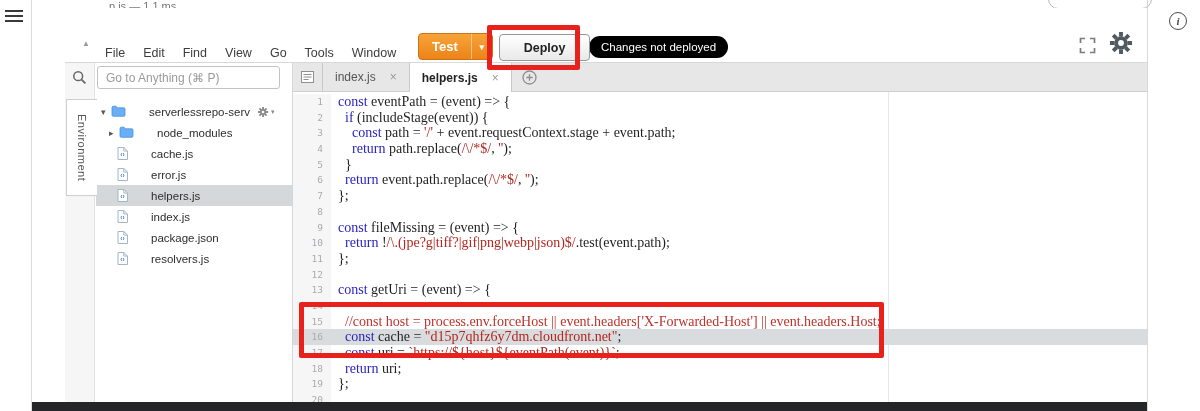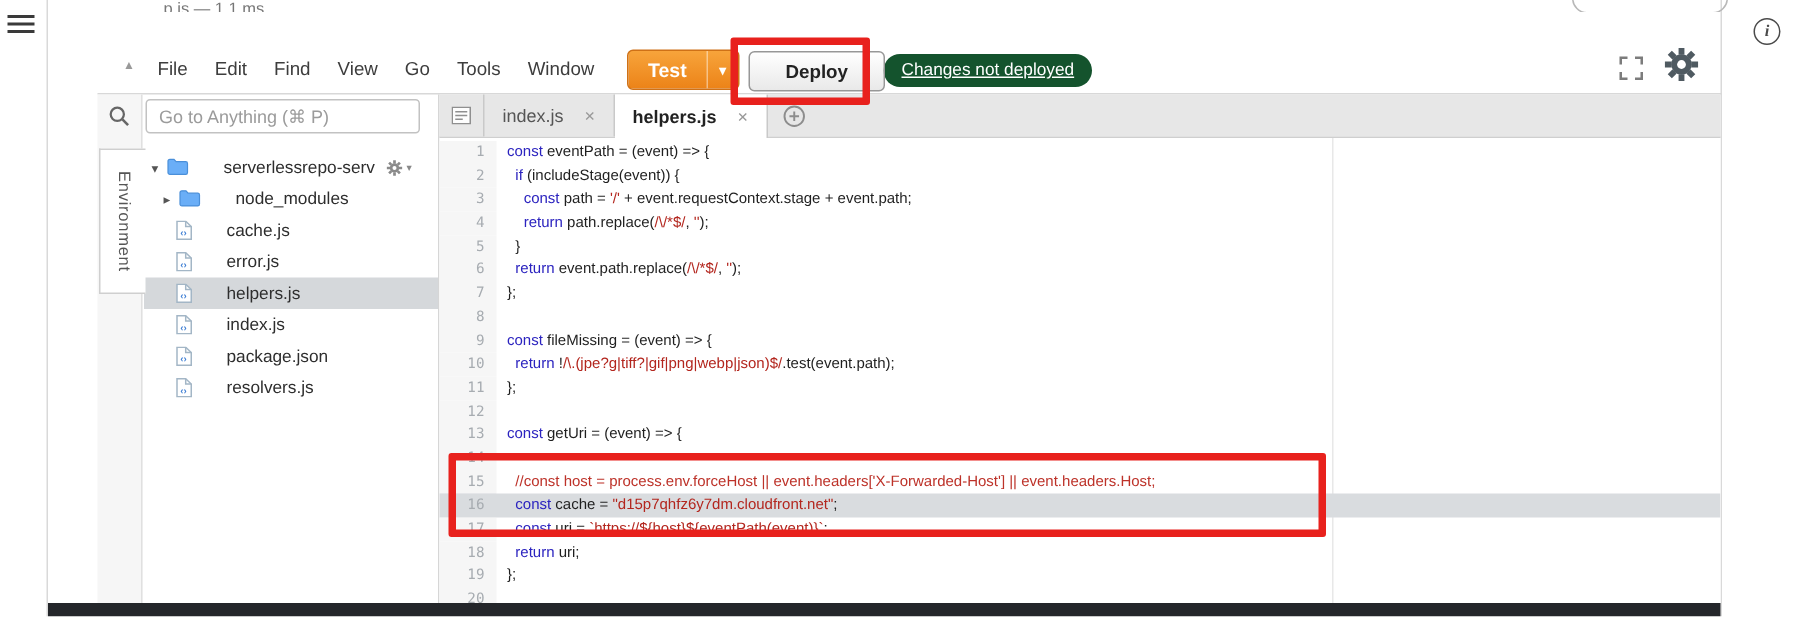--- a/index.html
+++ b/index.html
@@ -17,21 +17,21 @@
   #infoBtn{left:1169px;top:12px;width:18px;height:18px;border:1.5px solid #4a4a4a;border-radius:50%;
            box-sizing:border-box;display:flex;align-items:center;justify-content:center;
            font-family:"Liberation Serif",serif;font-style:italic;font-weight:bold;font-size:11px;color:#4a4a4a;}
   #clipL{left:84px;top:0;height:8px;overflow:hidden;font-size:11px;color:#777;white-space:nowrap;margin-left:25px;}
   #clipL span{display:inline-block;margin-top:-6px;}
   #clipR{left:1048px;top:0;width:104px;height:8px;overflow:hidden;}
   #clipR .box{margin-top:-13px;height:20px;border:1px solid #b8b8b8;border-radius:10px;}
 
   
   #collapseTri{left:82px;top:39px;font-size:8px;color:#999;}
-  #menuItems{left:96px;top:32px;height:28px;display:flex;align-items:center;}
+  #menuItems{left:96px;top:32px;height:28px;display:flex;align-items:flex-end;}
   .menu-item{padding:0 9px;font-size:12.5px;color:#3d3d3d;cursor:default;}
   #testBtn{left:418px;top:33px;height:27px;display:flex;align-items:stretch;border:1px solid #cf7116;
            border-radius:4px;overflow:hidden;background:linear-gradient(#f7a43b,#ec8318);
            color:#fff;font-weight:bold;font-size:13px;box-sizing:border-box;}
   #testBtn .tl{padding:4px 13px;display:flex;align-items:center;}
   #testBtn .tc{width:20px;display:flex;align-items:center;justify-content:center;
                border-left:1px solid rgba(255,255,255,.45);font-size:9px;}
   #deployBtn{left:499px;top:34px;width:91px;height:27px;background:linear-gradient(#ffffff,#e9e9e9);
              border:1px solid #979797;border-radius:4px;font-size:12.5px;font-weight:bold;color:#222;
              display:flex;align-items:center;justify-content:center;box-sizing:border-box;z-index:10;}
@@ -75,21 +75,21 @@
 
   
   #editor{left:293px;top:92px;width:854px;height:310px;background:#fff;overflow:hidden;}
   #printMargin{position:absolute;left:595px;top:0;width:1px;height:310px;background:#e8e8e8;}
   #codeRows{position:absolute;left:0;top:2px;width:854px;}
   .code-row{display:flex;height:15.7px;line-height:15.7px;}
   .code-row.active{background:#d9dcdf;}
   .ln{width:38px;box-sizing:border-box;padding-right:8px;text-align:right;
       font-family:"DejaVu Sans Mono",monospace;font-size:9.5px;color:#a7acb1;background:#f6f6f6;}
   .code-row.active .ln{background:#d9dcdf;}
-  .ct{padding-left:7px;font-family:Liberation Sans, sans-serif;font-size:10px;white-space:pre;color:var(--c-pl);text-align:right;}
+  .ct{padding-left:7px;font-family:Liberation Serif, serif;font-size:14px;white-space:pre;color:var(--c-pl);text-align:right;}
   .tok-kw{color:var(--c-kw);} .tok-str{color:var(--c-str);} .tok-com{color:var(--c-com);} .tok-pl{color:var(--c-pl);}
 
   
   #annDeploy{left:487px;top:25px;width:93px;height:45px;border:5px solid var(--c-ann);border-radius:2px;box-sizing:border-box;z-index:40;}
   #annCode{left:299px;top:302px;width:585px;height:56px;border:5px solid var(--c-ann);border-radius:2px;box-sizing:border-box;z-index:40;}
 
   #bottomBar{left:32px;top:402px;width:1115px;height:9px;background:#24262a;}
 </style>
 </head>
 <body style="--c-kw: #2b23bf; --c-str: #b3261e; --c-com: #bd3229; --c-pl: #1f1f1f; --c-ann: #e8211d;">
@@ -115,21 +115,21 @@
     <span class="menu-item">View</span>
     <span class="menu-item">Go</span>
     <span class="menu-item">Tools</span>
     <span class="menu-item">Window</span>
   </div>
 <div class="abs" id="testBtn">
   <span class="tl">Test</span>
   <span class="tc">▾</span>
 </div>
 <div class="abs" id="deployBtn">Deploy</div>
-<div class="abs" id="statusBadge" style="background: #14532d; text-decoration: underline;">Changes not deployed</div>
+<div class="abs" id="statusBadge" style="background: #000000;">Changes not deployed</div>
 <div class="abs" id="fsIcon">
   <svg width="17" height="17" viewBox="0 0 17 17" fill="none" stroke="#7c7c7c" stroke-width="1.7">
     <path d="M1.5 6V1.5H6"></path>
       <path d="M11 1.5h4.5V6"></path>
       <path d="M15.5 11v4.5H11"></path>
       <path d="M6 15.5H1.5V11"></path>
   </svg>
 </div>
 <div class="abs" id="gearTop"><svg class="ic" width="26" height="26" viewBox="0 0 16 16">
       <g stroke="#4f5a61" stroke-width="2.4">

